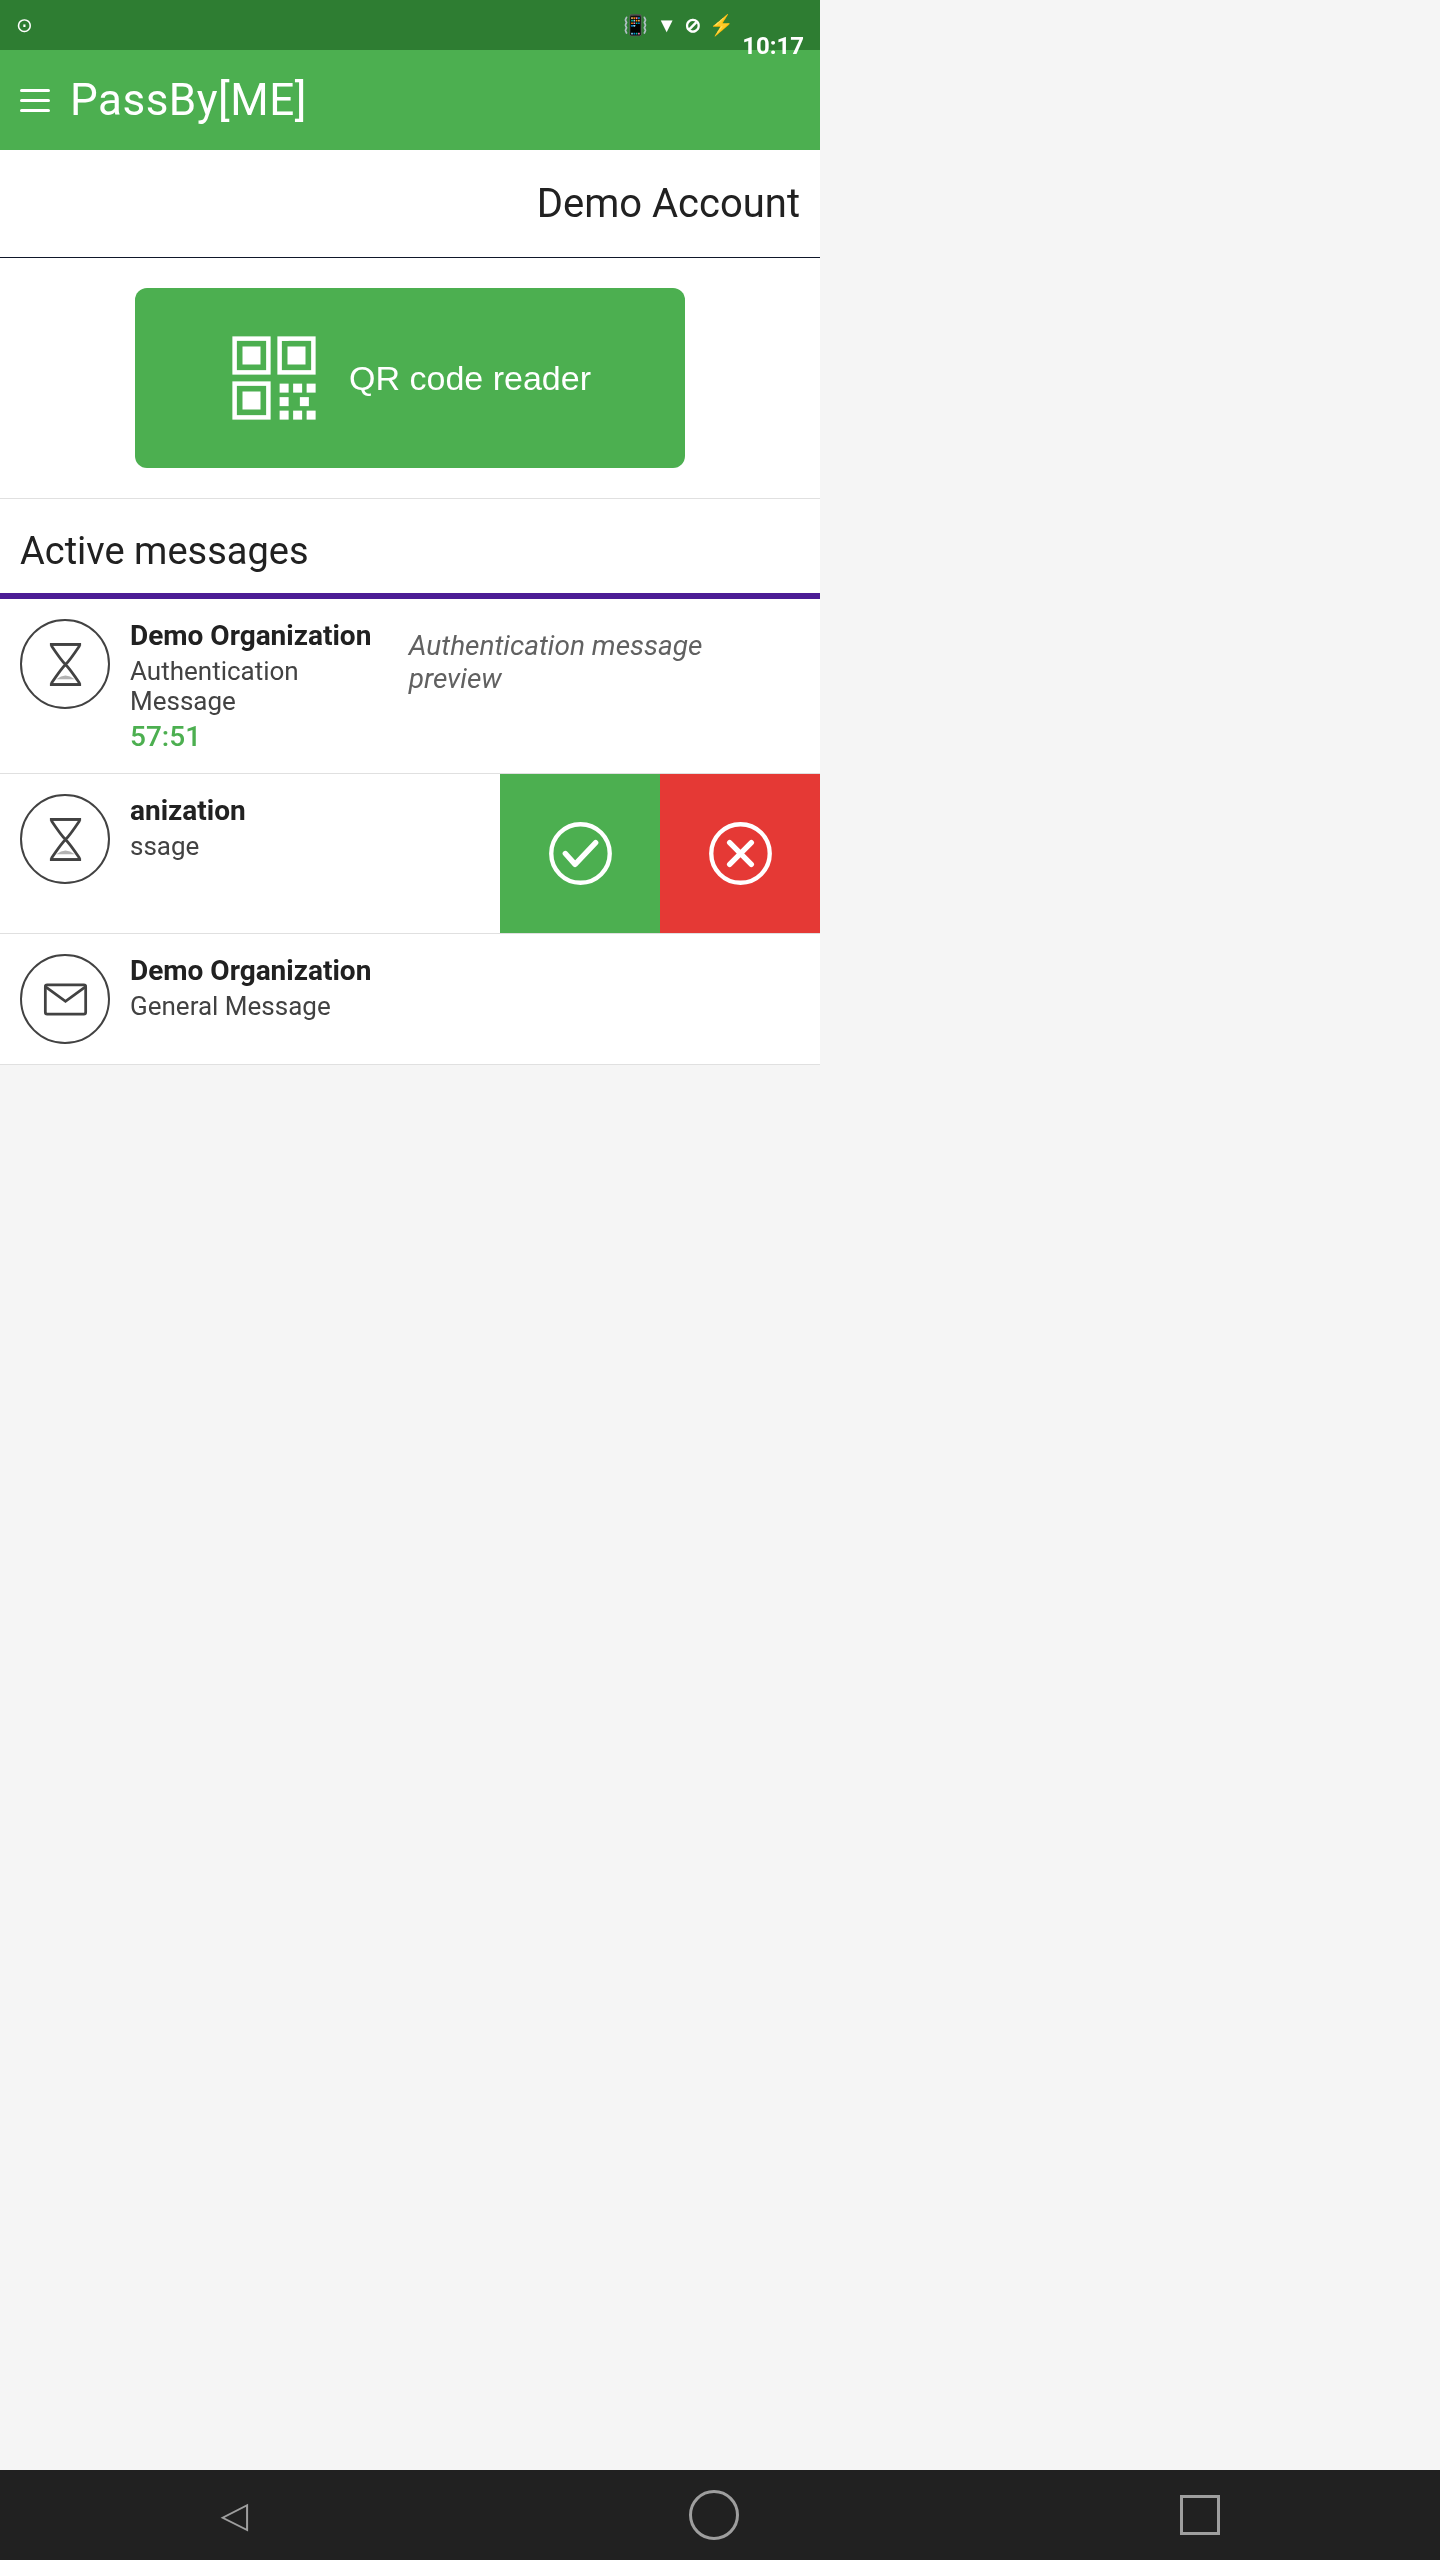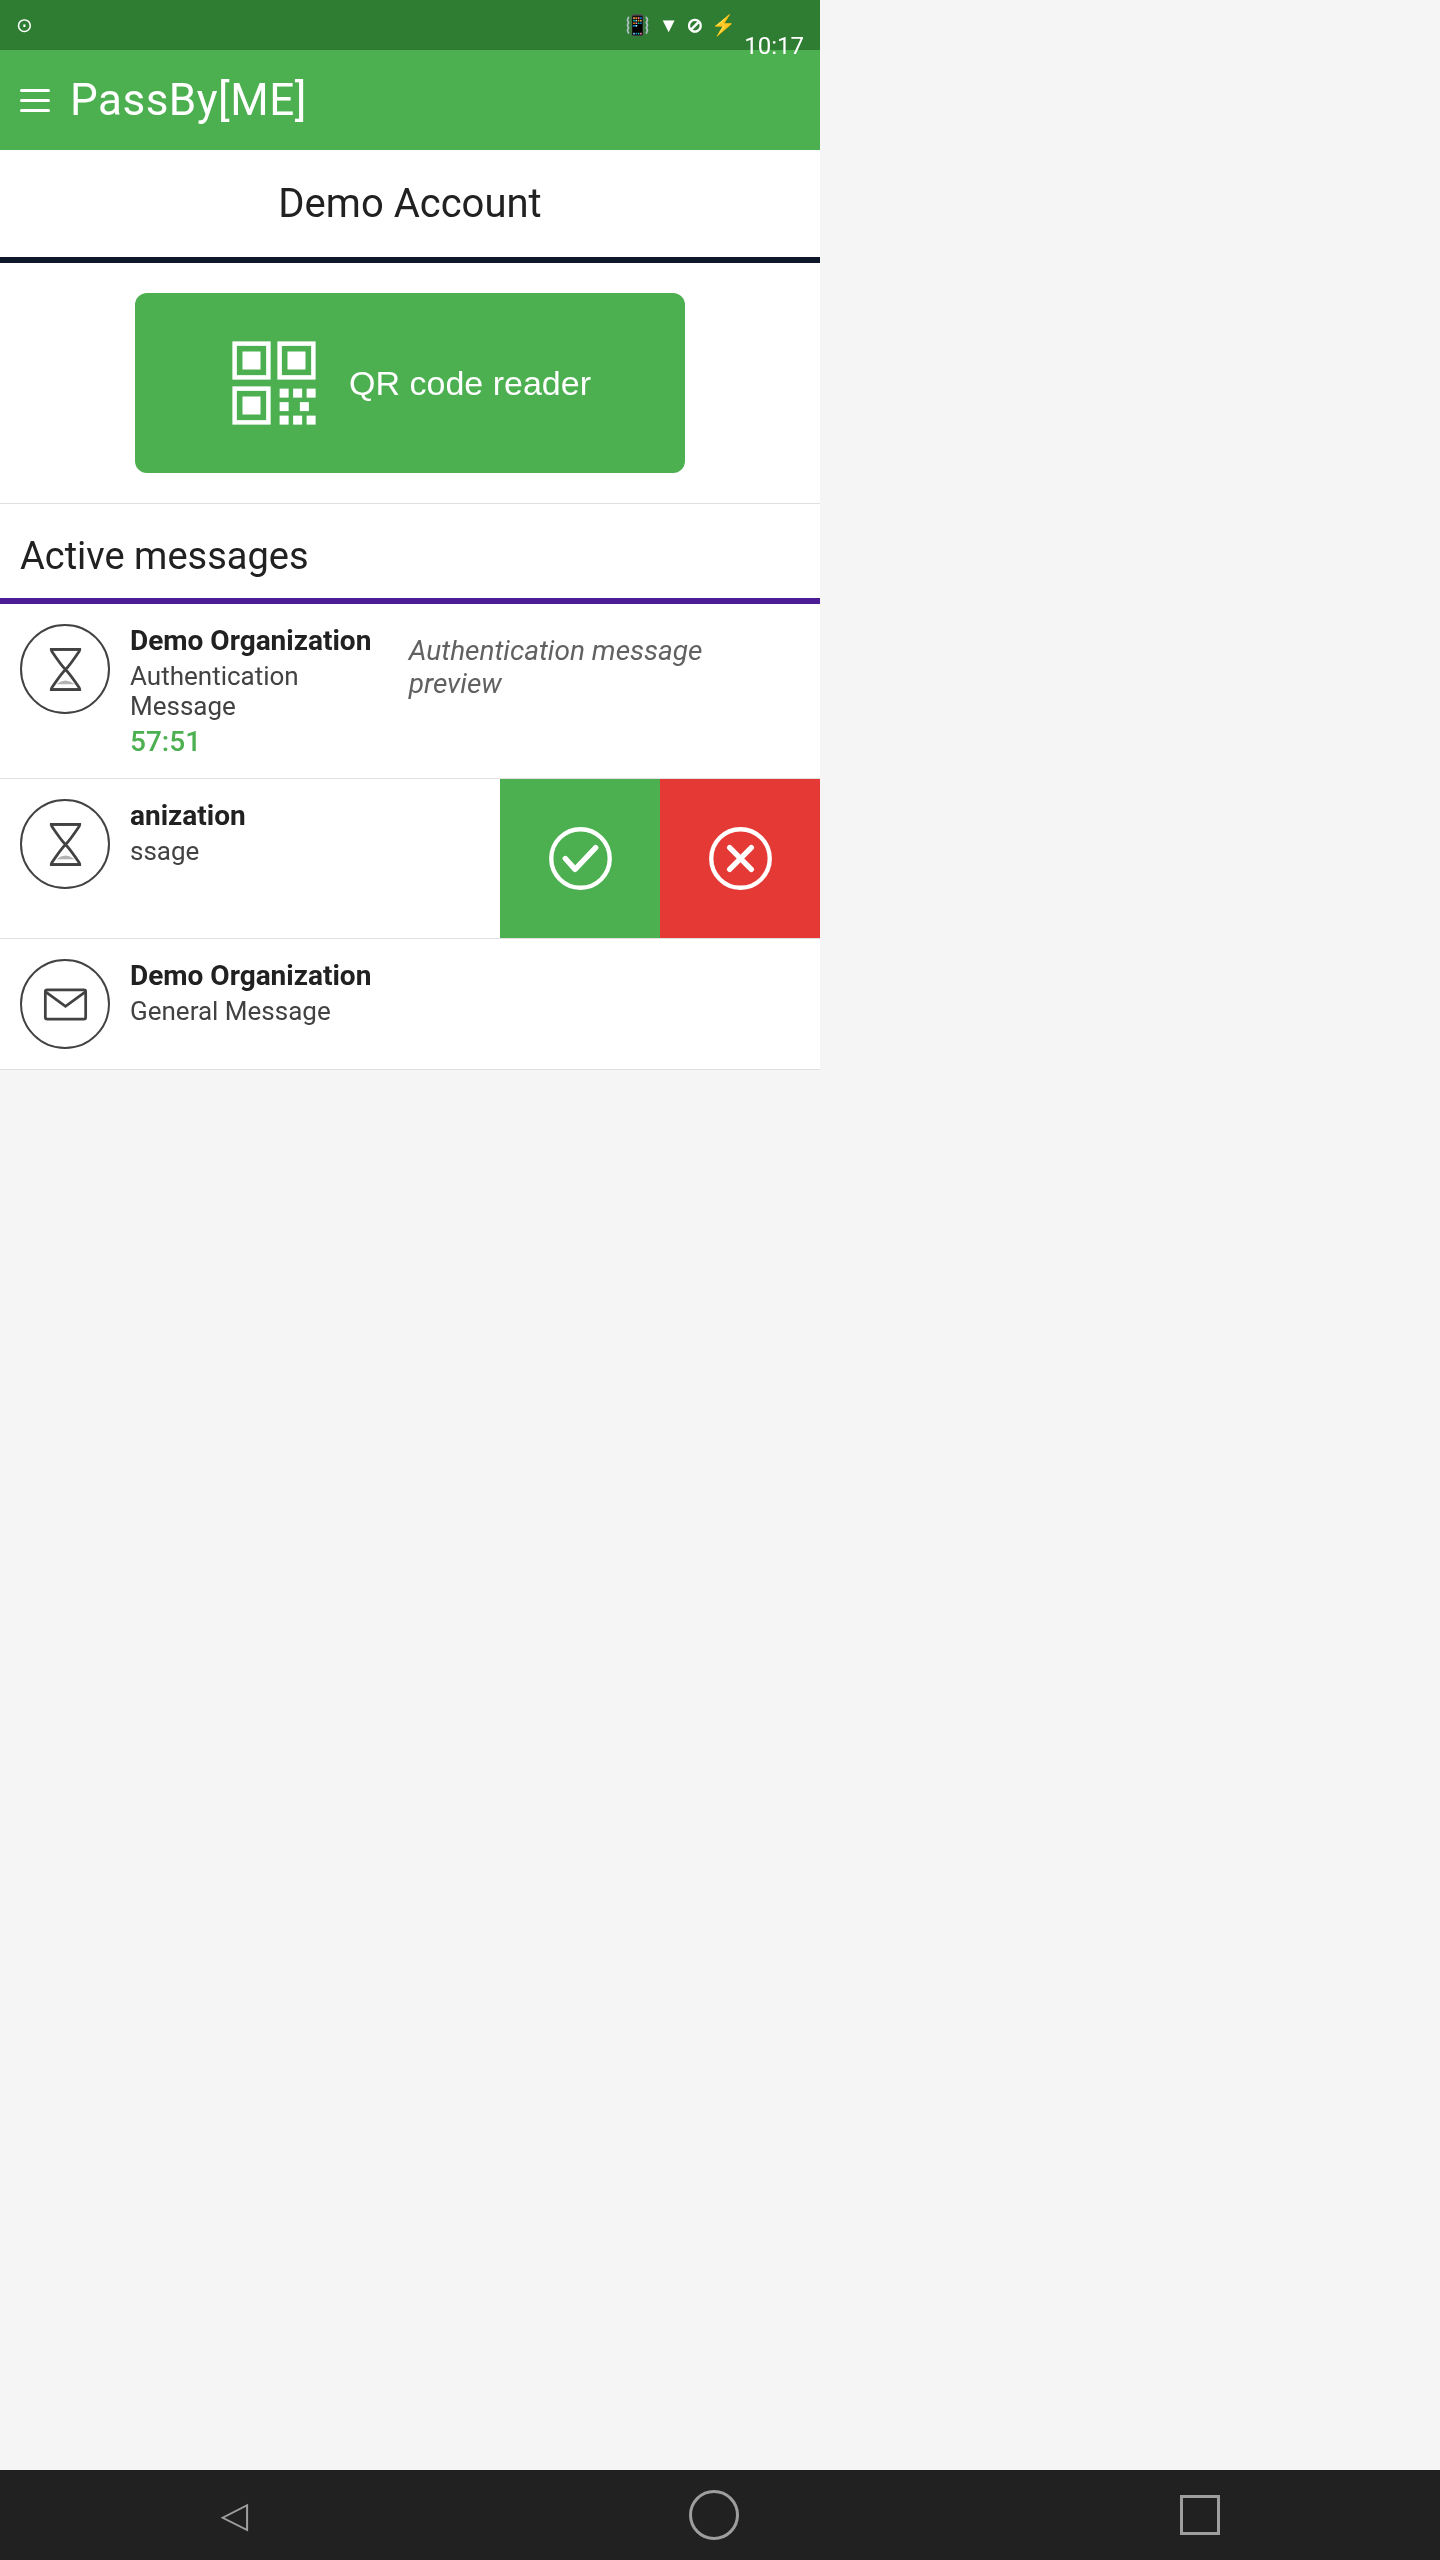--- a/index.html
+++ b/index.html
@@ -37,21 +37,21 @@
       font-size: 22px;
       font-weight: bold;
     }
     .status-icon {
       color: white;
       font-size: 20px;
     }
     .status-time {
       color: white;
       font-size: 24px;
-      font-weight: normal;
+      font-weight: bold;
       margin-top: 42px;
     }
 
     
     .app-bar {
       width: 100%;
       height: 100px;
       background: #4caf50;
       display: flex;
       align-items: center;
@@ -84,22 +84,22 @@
     
     .content {
       background: #f5f5f5;
       padding: 0;
     }
 
     
     .account-title-section {
       background: white;
       padding: 30px 20px;
-      text-align: center;
-      border-bottom: 6px solid #0f172a;
+      text-align: right;
+      border-bottom: 1px solid #0f172a;
     }
     .account-title {
       font-size: 40px;
       color: #212121;
       font-weight: 400;
     }
 
     
     .qr-section {
       background: white;

